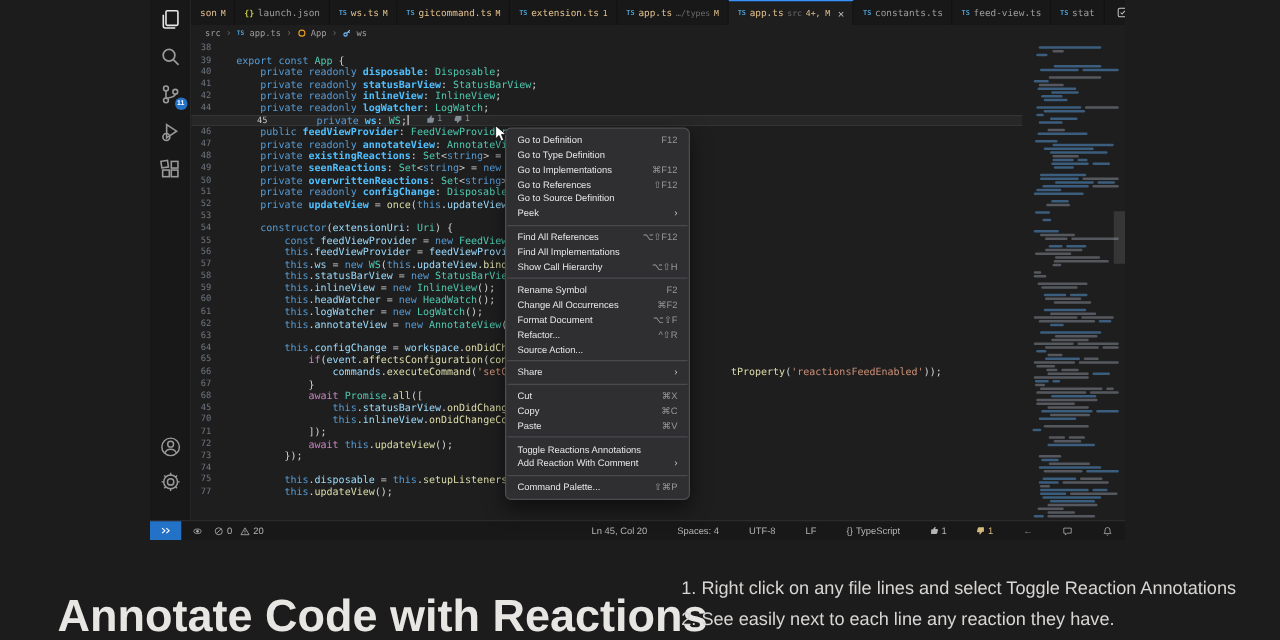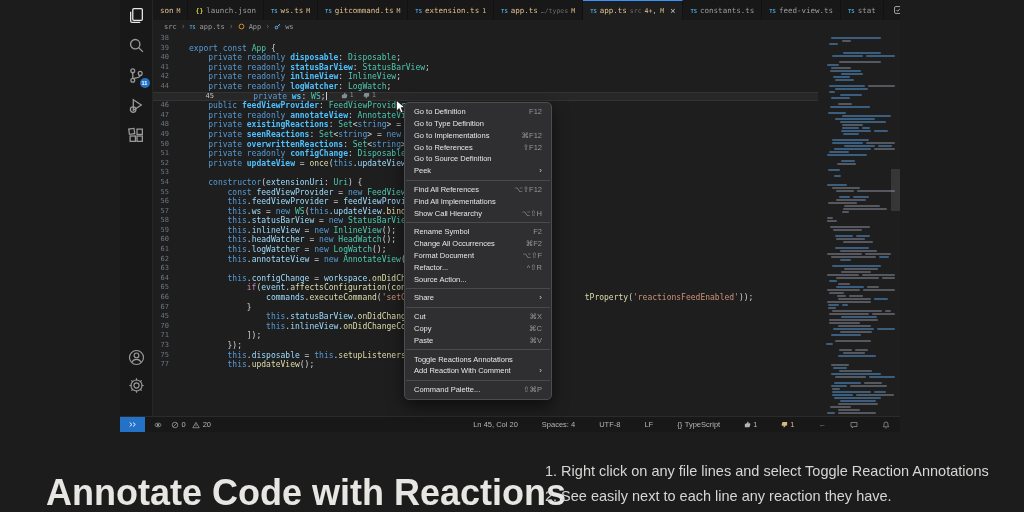--- a/index.html
+++ b/index.html
@@ -284,24 +284,27 @@
             <div class="code-line"><span class="lnum">58</span><span class="lcontent"><span class="tk-p">        </span><span class="tk-k">this</span><span class="tk-p">.</span><span class="tk-v">statusBarView</span><span class="tk-p"> = </span><span class="tk-k">new </span><span class="tk-t">StatusBarView</span><span class="tk-p">();</span></span></div>
             <div class="code-line"><span class="lnum">59</span><span class="lcontent"><span class="tk-p">        </span><span class="tk-k">this</span><span class="tk-p">.</span><span class="tk-v">inlineView</span><span class="tk-p"> = </span><span class="tk-k">new </span><span class="tk-t">InlineView</span><span class="tk-p">();</span></span></div>
             <div class="code-line"><span class="lnum">60</span><span class="lcontent"><span class="tk-p">        </span><span class="tk-k">this</span><span class="tk-p">.</span><span class="tk-v">headWatcher</span><span class="tk-p"> = </span><span class="tk-k">new </span><span class="tk-t">HeadWatch</span><span class="tk-p">();</span></span></div>
             <div class="code-line"><span class="lnum">61</span><span class="lcontent"><span class="tk-p">        </span><span class="tk-k">this</span><span class="tk-p">.</span><span class="tk-v">logWatcher</span><span class="tk-p"> = </span><span class="tk-k">new </span><span class="tk-t">LogWatch</span><span class="tk-p">();</span></span></div>
             <div class="code-line"><span class="lnum">62</span><span class="lcontent"><span class="tk-p">        </span><span class="tk-k">this</span><span class="tk-p">.</span><span class="tk-v">annotateView</span><span class="tk-p"> = </span><span class="tk-k">new </span><span class="tk-t">AnnotateView</span><span class="tk-p">(</span><span class="tk-k">this</span><span class="tk-p">.</span><span class="tk-v">onReaction</span><span class="tk-p">);</span></span></div>
             <div class="code-line"><span class="lnum">63</span><span class="lcontent"></span></div>
             <div class="code-line"><span class="lnum">64</span><span class="lcontent"><span class="tk-p">        </span><span class="tk-k">this</span><span class="tk-p">.</span><span class="tk-v">configChange</span><span class="tk-p"> = </span><span class="tk-v">workspace</span><span class="tk-p">.</span><span class="tk-fn">onDidChangeConfiguration</span><span class="tk-p">(</span></span></div>
             <div class="code-line"><span class="lnum">65</span><span class="lcontent"><span class="tk-p">            </span><span class="tk-c">if</span><span class="tk-p">(</span><span class="tk-v">event</span><span class="tk-p">.</span><span class="tk-fn">affectsConfiguration</span><span class="tk-p">(</span><span class="tk-fn">configName</span><span class="tk-p">(</span><span class="tk-s">"reactions"</span><span class="tk-p">)) {</span></span></div>
             <div class="code-line"><span class="lnum">66</span><span class="lcontent"><span class="tk-p">                </span><span class="tk-v">commands</span><span class="tk-p">.</span><span class="tk-fn">executeCommand</span><span class="tk-p">(</span><span class="tk-s">'setContext'</span><span class="tk-p">, </span><span class="tk-s">`$</span><span class="gapseg" style="width: 126px;"></span><span class="tk-fn">tProperty</span><span class="tk-p">(</span><span class="tk-s">'reactionsFeedEnabled'</span><span class="tk-p">));</span></span></div>
             <div class="code-line"><span class="lnum">67</span><span class="lcontent"><span class="tk-p">            }</span></span></div>
+            <div class="code-line"><span class="lnum">68</span><span class="lcontent"><span class="tk-p">            </span><span class="tk-c">await </span><span class="tk-t">Promise</span><span class="tk-p">.</span><span class="tk-fn">all</span><span class="tk-p">([</span></span></div>
             <div class="code-line"><span class="lnum">45</span><span class="lcontent"><span class="tk-p">                </span><span class="tk-k">this</span><span class="tk-p">.</span><span class="tk-v">statusBarView</span><span class="tk-p">.</span><span class="tk-fn">onDidChangeConfiguration</span><span class="tk-p">(),</span></span></div>
             <div class="code-line"><span class="lnum">70</span><span class="lcontent"><span class="tk-p">                </span><span class="tk-k">this</span><span class="tk-p">.</span><span class="tk-v">inlineView</span><span class="tk-p">.</span><span class="tk-fn">onDidChangeConfiguration</span><span class="tk-p">(),</span></span></div>
             <div class="code-line"><span class="lnum">71</span><span class="lcontent"><span class="tk-p">            ]);</span></span></div>
+            <div class="code-line"><span class="lnum">72</span><span class="lcontent"><span class="tk-p">            </span><span class="tk-c">await </span><span class="tk-k">this</span><span class="tk-p">.</span><span class="tk-fn">updateView</span><span class="tk-p">();</span></span></div>
             <div class="code-line"><span class="lnum">73</span><span class="lcontent"><span class="tk-p">        });</span></span></div>
+            <div class="code-line"><span class="lnum">74</span><span class="lcontent"></span></div>
             <div class="code-line"><span class="lnum">75</span><span class="lcontent"><span class="tk-p">        </span><span class="tk-k">this</span><span class="tk-p">.</span><span class="tk-v">disposable</span><span class="tk-p"> = </span><span class="tk-k">this</span><span class="tk-p">.</span><span class="tk-fn">setupListeners</span><span class="tk-p">();</span></span></div>
             <div class="code-line"><span class="lnum">77</span><span class="lcontent"><span class="tk-p">        </span><span class="tk-k">this</span><span class="tk-p">.</span><span class="tk-fn">updateView</span><span class="tk-p">();</span></span></div>
           </div>
         <div class="minimap">
             <div class="mrow">
               <span class="mblk" style="width: 7.38677px;"></span>
               <span class="mblk" style="width: 49.432px; margin-right: 3px; background: rgb(65, 104, 143); opacity: 0.85;"></span>
             </div>
             <div class="mrow">
               <span class="mblk" style="width: 17.6581px;"></span>

